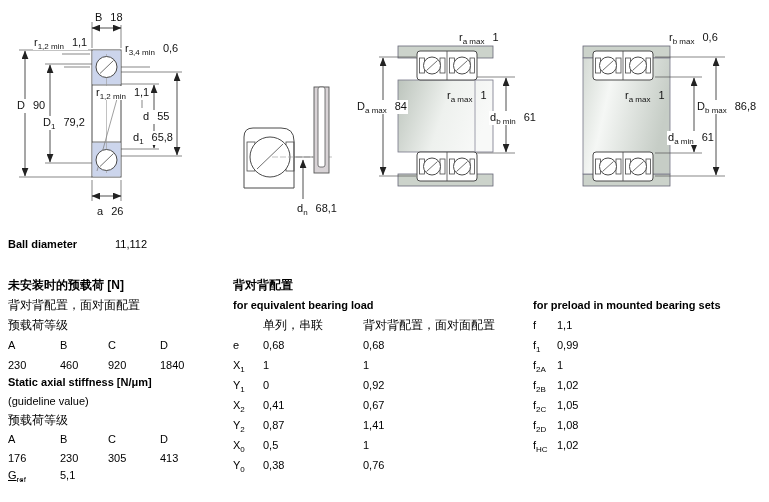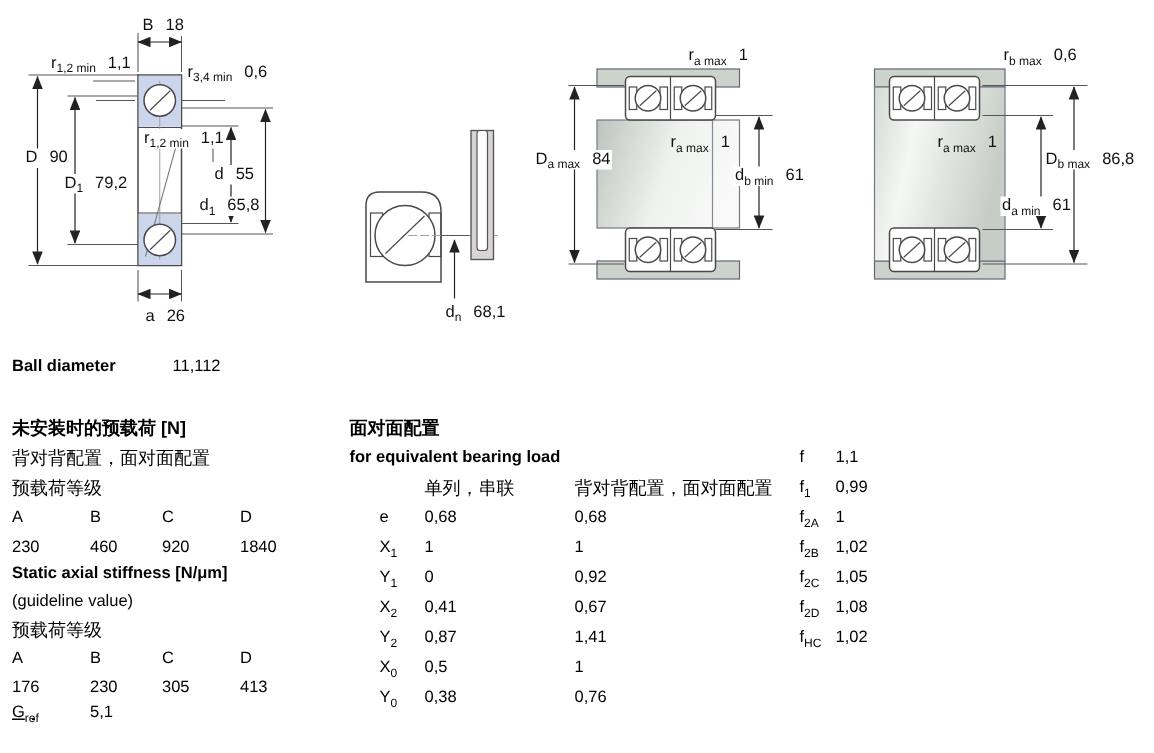--- a/index.html
+++ b/index.html
@@ -16,21 +16,21 @@
   .abs{position:absolute;}
   .row20{line-height:20px;height:20px;white-space:nowrap;}
   .row19{line-height:19px;height:19px;white-space:nowrap;}
   .row18{line-height:18px;height:18px;white-space:nowrap;}
   .b{font-weight:bold;}
   .zh{font-size:12px;}
   .bzh{font-size:12px;font-weight:bold;}
   .kv{display:flex;}
   .kv .lbl{width:107px;}
   .grid4{display:grid;grid-template-columns:52px 48px 52px auto;}
-  .gridm{display:grid;grid-template-columns:30px 100px auto;margin-left:20px;}
+  .gridm{display:grid;grid-template-columns:30px 100px auto;}
   .flexr{display:flex;}
   .flexr .lbl24{width:24px;}
   .flexr .lbl52{width:52px;text-decoration:underline;}
   
   .po{fill:#fff;stroke:#4a4a4a;stroke-width:1;}
   .pn{fill:none;stroke:#4a4a4a;stroke-width:0.8;}
   .pl{stroke:#4a4a4a;stroke-width:0.8;}
   .xl{stroke:#555;stroke-width:0.7;}
   .dl{stroke:#222;stroke-width:0.8;}
 </style>
@@ -218,21 +218,21 @@
   </div>
 
   <div class="abs" style="left:8px;top:466px;width:220px">
     <div class="row18 flexr">
       <span class="lbl52"><span>G</span><span class="sub">ref</span></span>
       <span>5,1</span>
     </div>
   </div>
 
   <div class="abs" style="left:233px;top:275px;width:290px">
-    <div class="row20 bzh">面对面配置</div>
+    <div class="row20 bzh">背对背配置</div>
     <div class="row20 b">for equivalent bearing load</div>
     <div class="row20 gridm">
       <span></span>
       <span class="zh">单列，串联</span>
       <span class="zh">背对背配置，面对面配置</span>
     </div>
     <div class="row20 gridm">
       <span><span>e</span><span class="sub"></span></span>
       <span>0,68</span>
       <span>0,68</span>
@@ -263,20 +263,21 @@
       <span>1</span>
     </div>
     <div class="row20 gridm">
       <span><span>Y</span><span class="sub">0</span></span>
       <span>0,38</span>
       <span>0,76</span>
     </div>
   </div>
 
   <div class="abs" style="left:533px;top:295px;width:236px">
+    <div class="row20 b">for preload in mounted bearing sets</div>
     <div class="row20 flexr">
       <span class="lbl24"><span>f</span><span class="sub"></span></span>
       <span>1,1</span>
     </div>
     <div class="row20 flexr">
       <span class="lbl24"><span>f</span><span class="sub">1</span></span>
       <span>0,99</span>
     </div>
     <div class="row20 flexr">
       <span class="lbl24"><span>f</span><span class="sub">2A</span></span>

